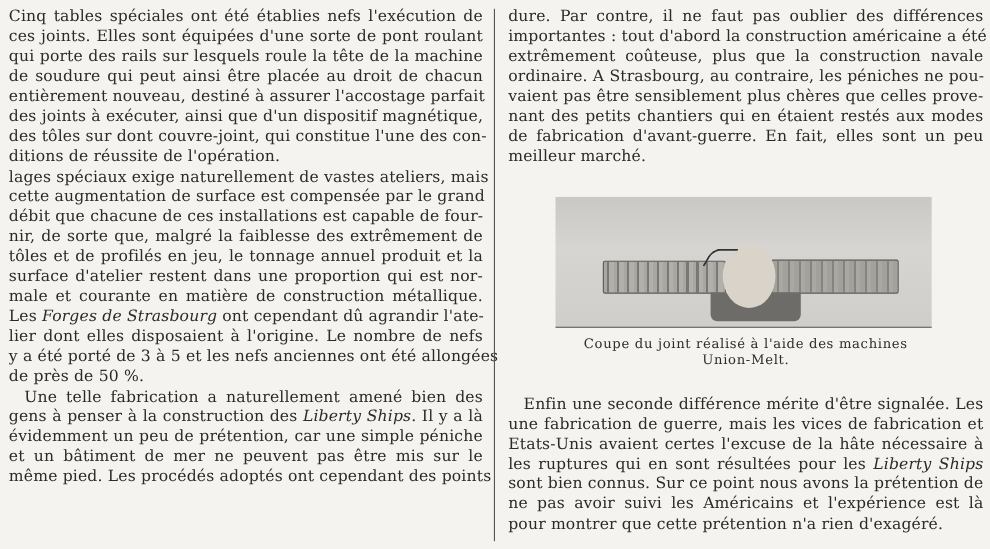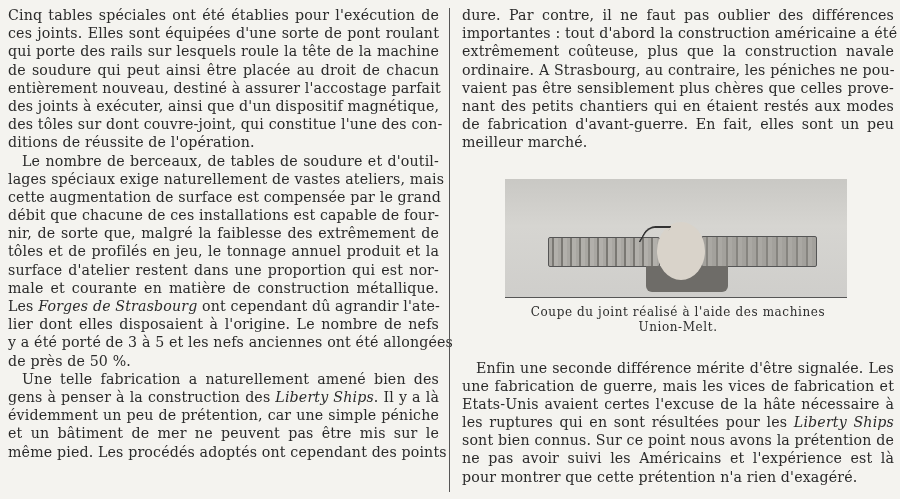--- a/index.html
+++ b/index.html
@@ -82,32 +82,31 @@
   .caption span { display: block; }
   .right-bottom { margin-top: 24px; }
 </style>
 </head>
 <body>
 
 <div class="page">
 
   <div class="col col-left">
     <div>
-      <span class="line">Cinq tables spéciales ont été établies pour l'exécution de</span>
+      <span class="line">Cinq tables spéciales ont été établies nefs l'exécution de</span>
       <span class="line">ces joints. Elles sont équipées d'une sorte de pont roulant</span>
       <span class="line">qui porte des rails sur lesquels roule la tête de la machine</span>
       <span class="line">de soudure qui peut ainsi être placée au droit de chacun</span>
       <span class="line">entièrement nouveau, destiné à assurer l'accostage parfait</span>
       <span class="line">des joints à exécuter, ainsi que d'un dispositif magnétique,</span>
       <span class="line">des tôles sur dont couvre-joint, qui constitue l'une des con-</span>
       <span class="line last">ditions de réussite de l'opération.</span>
     </div>
 
     <div>
-      <span class="line indent">Le nombre de berceaux, de tables de soudure et d'outil-</span>
       <span class="line">lages spéciaux exige naturellement de vastes ateliers, mais</span>
       <span class="line">cette augmentation de surface est compensée par le grand</span>
       <span class="line">débit que chacune de ces installations est capable de four-</span>
       <span class="line">nir, de sorte que, malgré la faiblesse des extrêmement de</span>
       <span class="line">tôles et de profilés en jeu, le tonnage annuel produit et la</span>
       <span class="line">surface d'atelier restent dans une proportion qui est nor-</span>
       <span class="line">male et courante en matière de construction métallique.</span>
       <span class="line"><span>Les </span><em>Forges de Strasbourg</em><span> ont cependant dû agrandir l'ate-</span></span>
       <span class="line">lier dont elles disposaient à l'origine. Le nombre de nefs</span>
       <span class="line">y a été porté de 3 à 5 et les nefs anciennes ont été allongées</span>

